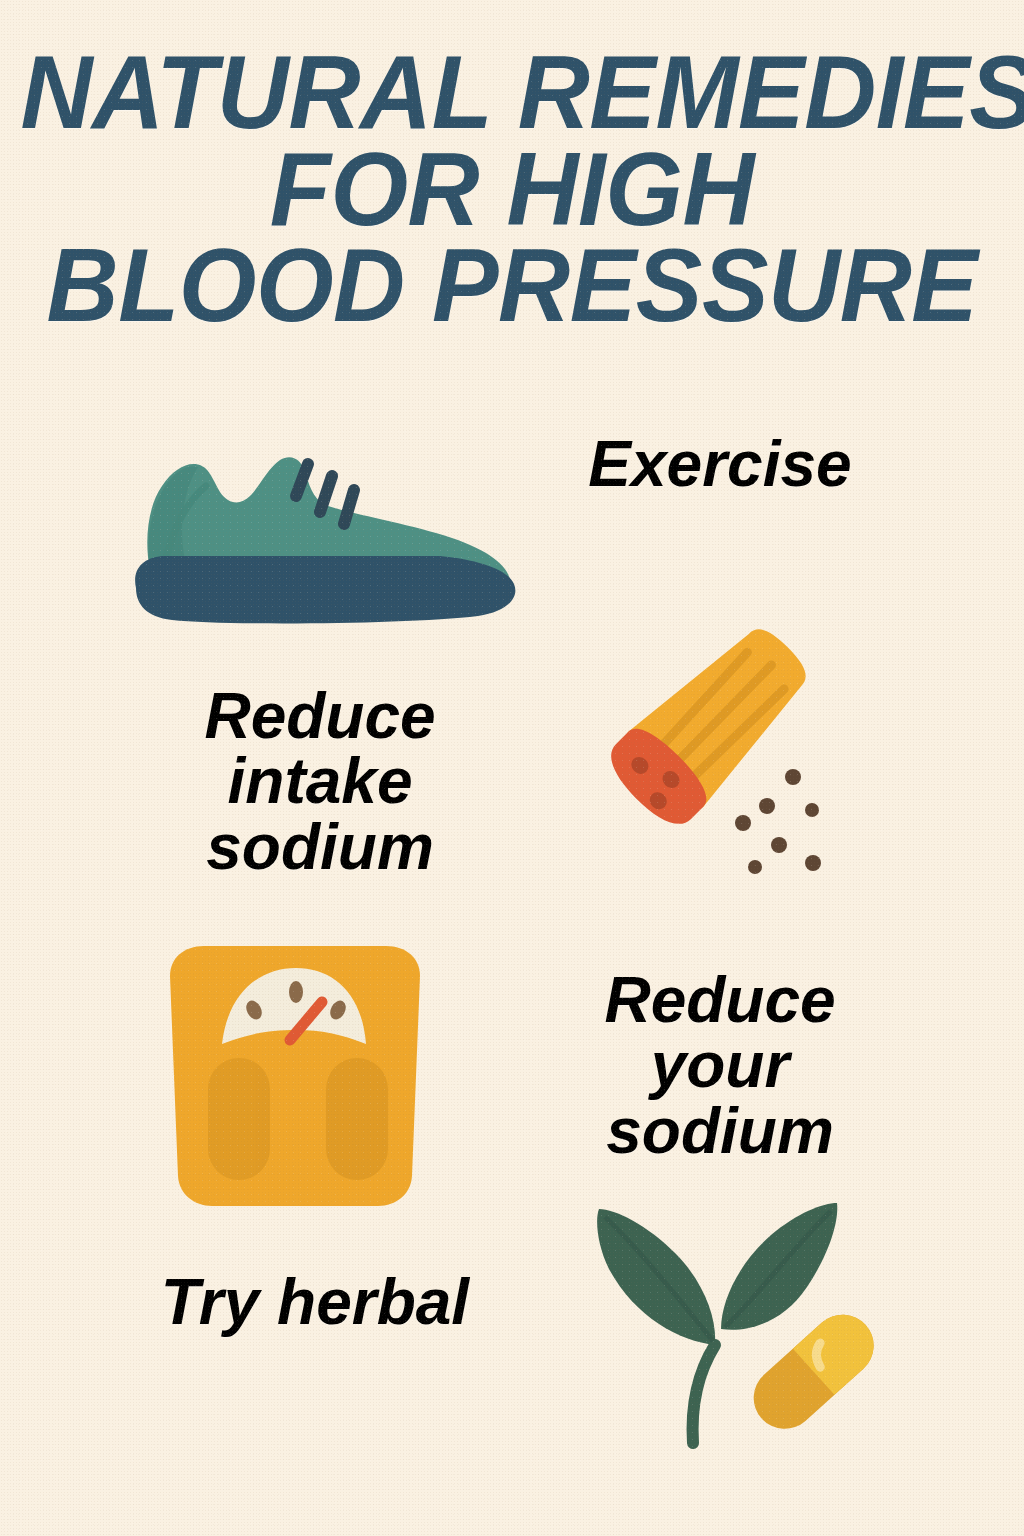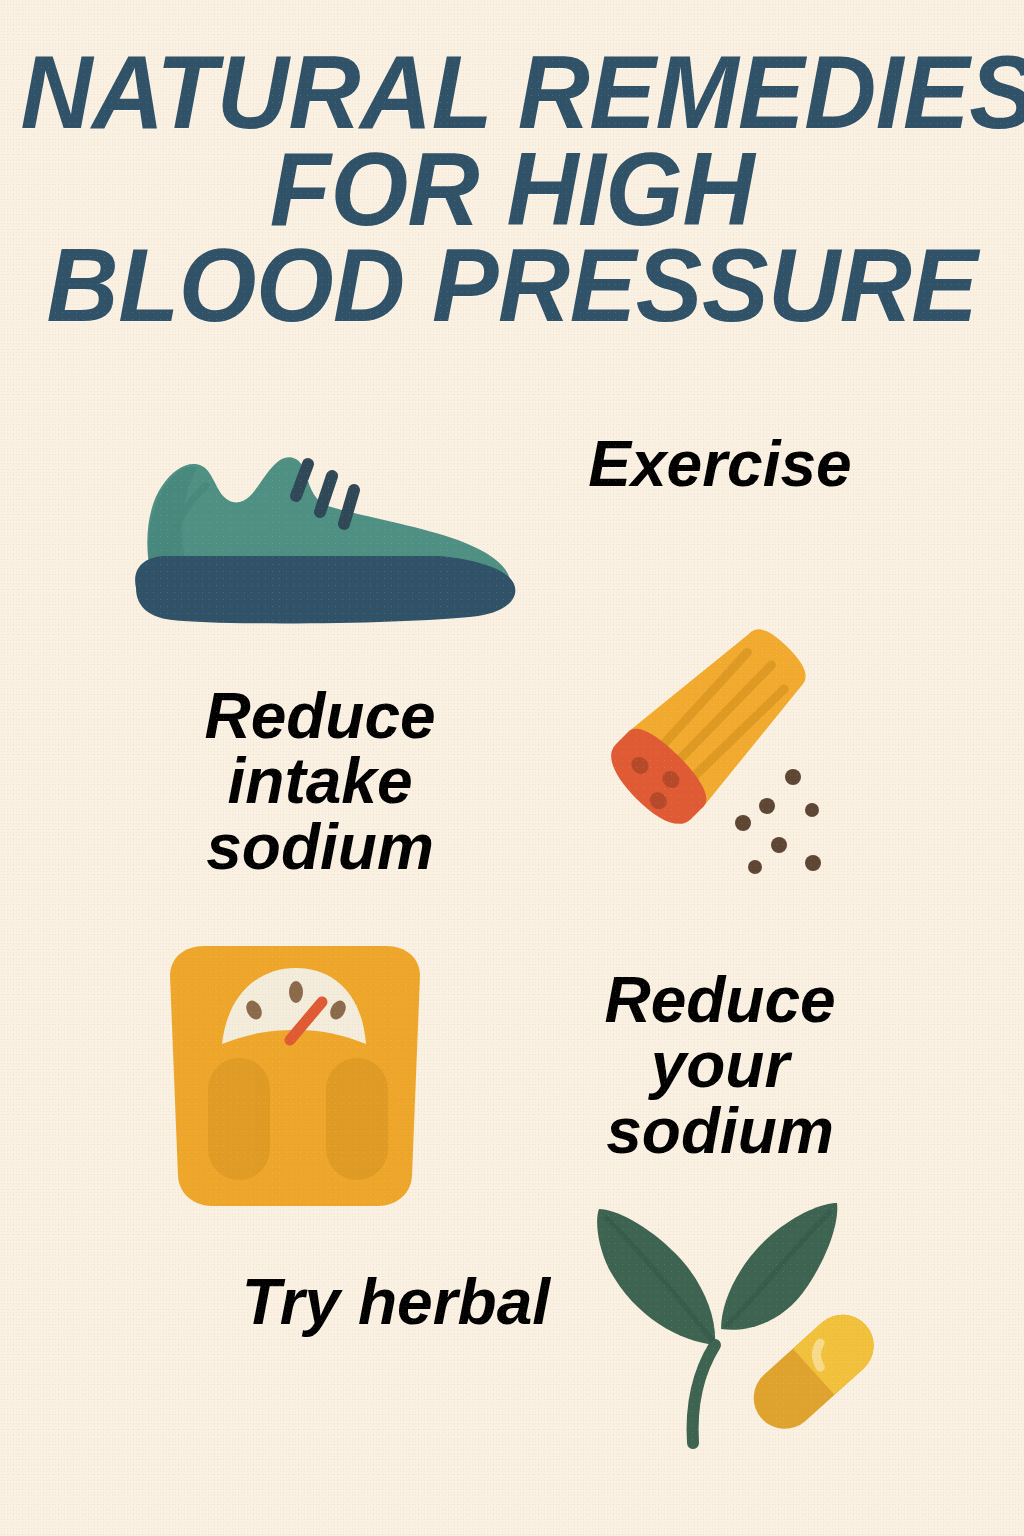--- a/index.html
+++ b/index.html
@@ -209,21 +209,21 @@
       <line x1="140" y1="100" x2="172" y2="62" stroke="#E05A34" stroke-width="11" stroke-linecap="round"></line>
     </svg>
   </div>
 
   <div class="label" id="label-weight" style="left:540px; top:968px; width:360px;">
     <span>Reduce</span>
     <span>your</span>
     <span>sodium</span>
   </div>
 
-  <div class="label" id="label-herbal" style="left:80px; top:1270px; width:470px;text-align:right;">
+  <div class="label" id="label-herbal" style="left:80px; top:1270px; width:470px;">
     <span>Try herbal</span>
   </div>
 
   <div class="art" id="herb">
     <svg viewBox="0 0 320 255" width="320" height="255">
 
       <path d="M118 248 C 116 216, 120 182, 140 150" stroke="#3D6351" stroke-width="12" fill="none" stroke-linecap="round"></path>
 
       <path d="M140 150
                C 104 146, 60 122, 34 74

